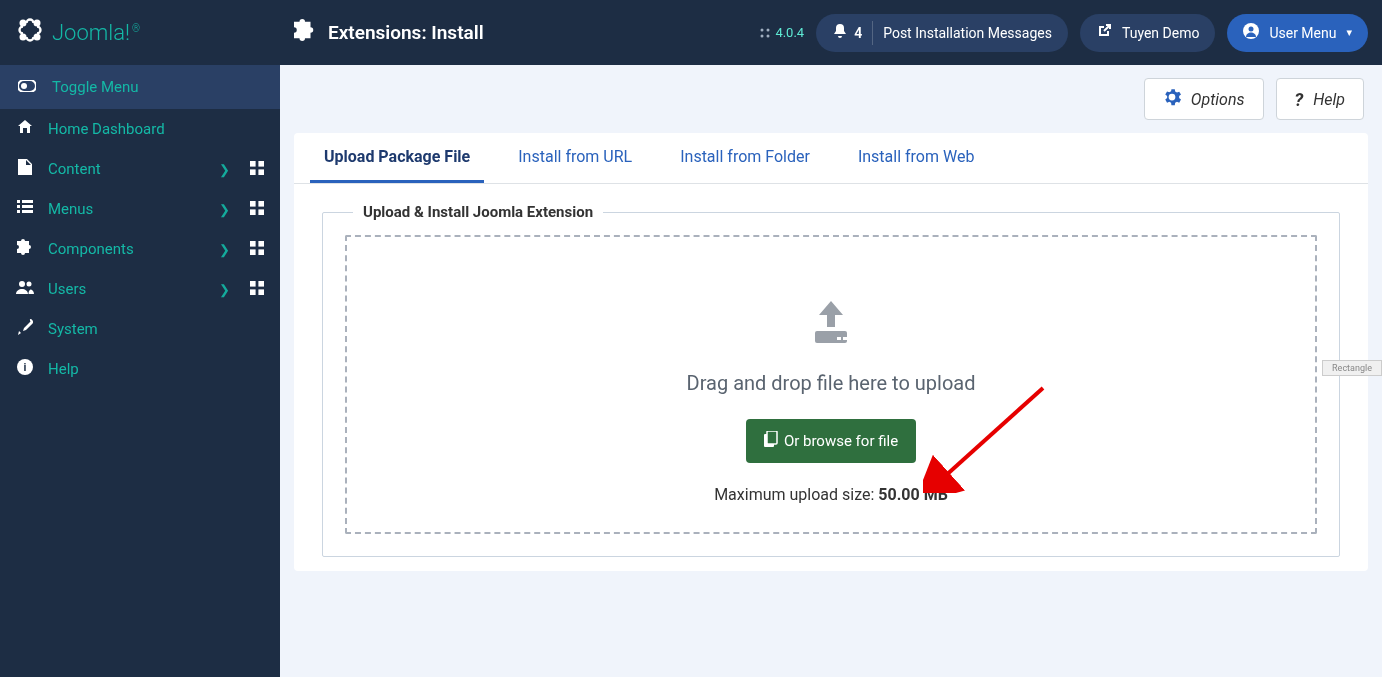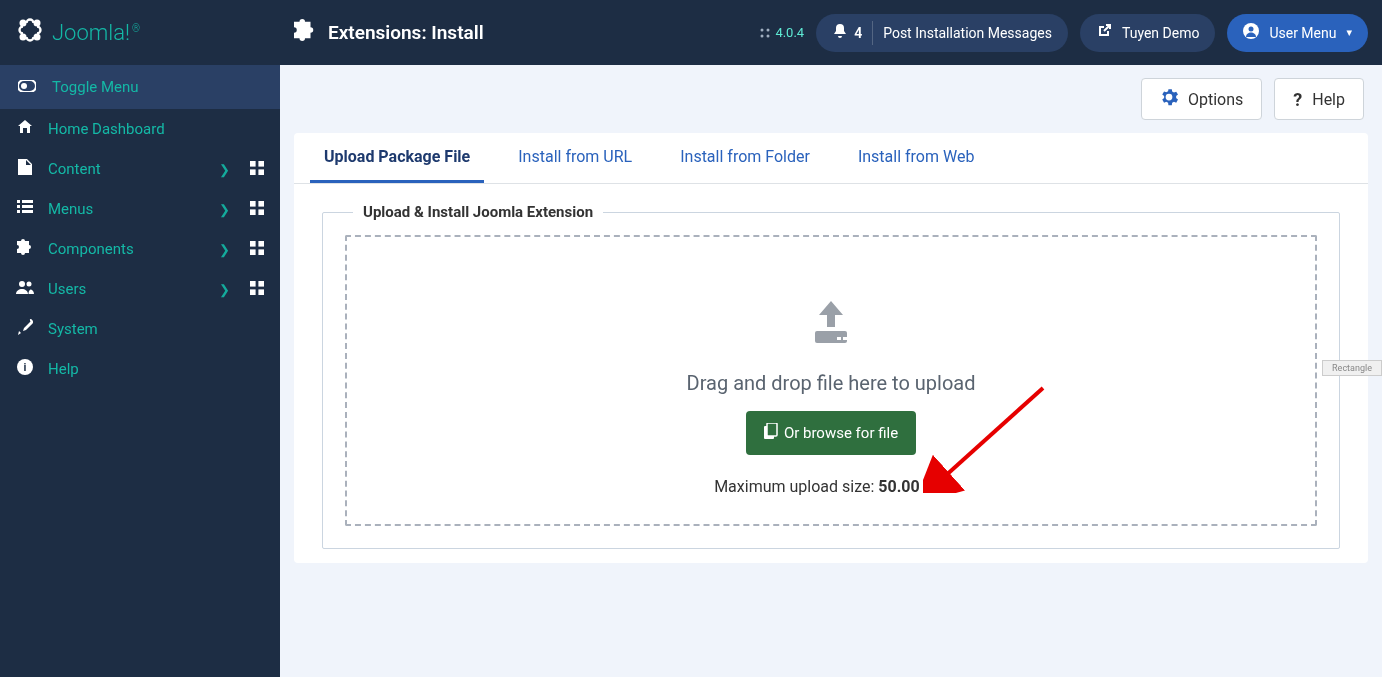--- a/index.html
+++ b/index.html
@@ -26,35 +26,35 @@
 .topbar .title .puzzle { font-size: 20px; }
 .topbar .spacer { flex: 1; }
 .topbar .ver { display: flex; align-items: center; gap: 4px; color: #5eead4; font-size: 13px; }
 .pill { background: #2a4065; border-radius: 20px; height: 38px; display: flex; align-items: center; padding: 0 16px; gap: 10px; font-size: 14px; cursor: pointer; }
 .pill .sep { width: 1px; height: 24px; background: rgba(255,255,255,.2); }
 .pill .bell-badge { display: flex; align-items: center; gap: 6px; font-weight: 600; }
 .pill svg { width: 16px; height: 16px; fill: #fff; }
 
 
 .toolbar { height: 68px; display: flex; align-items: center; justify-content: flex-end; padding: 0 18px; gap: 12px; }
-.tb-btn { background: #fff; border: 1px solid #ced4da; border-radius: 4px; height: 42px; padding: 0 18px; display: flex; align-items: center; gap: 10px; font-size: 16px; color: #333; cursor: pointer; }
+.tb-btn { background: #fff; border: 1px solid #ced4da; border-radius: 4px; height: 42px; padding: 0 18px; display: flex; align-items: center; gap: 10px; font-size: 16px; color: #333; cursor: pointer; font-style: italic; }
 .tb-btn .ic { color: #2a62bc; font-weight: bold; }
 
 
 .card { margin: 0 14px 14px 14px; background: #fff; border-radius: 4px; }
 .tabs { display: flex; border-bottom: 1px solid #dee2e6; padding: 0 16px; }
 .tab { padding: 14px 14px; font-size: 16px; color: #2a62bc; cursor: pointer; margin-right: 20px; }
 .tab.active { color: #1e3a6e; font-weight: 700; border-bottom: 3px solid #2a62bc; }
 
 .fieldset { margin: 28px 28px 14px 28px; border: 1px solid #cbd5e0; border-radius: 2px; padding: 22px; position: relative; }
 .legend { position: absolute; top: -10px; left: 30px; background: #fff; padding: 0 10px; font-weight: 700; font-size: 15px; color: #333; }
 .dropzone { border: 2px dashed #aab1bc; border-radius: 2px; padding: 60px 0 28px 0; text-align: center; }
 .dropzone .up-icon { color: #9aa0a8; margin-bottom: 24px; }
 .dropzone .up-icon svg { width: 48px; height: 50px; fill: #9aa0a8; margin: 0 auto; display: block; }
-.dropzone .dnd-text { font-size: 20px; color: #5a6470; margin-bottom: 16px; }
+.dropzone .dnd-text { font-size: 20px; color: #5a6470; margin-bottom: 24px; }
 .browse-btn { background: #2f6f3e; color: #fff; border: none; border-radius: 4px; padding: 12px 18px; font-size: 15px; cursor: pointer; display: inline-flex; align-items: center; gap: 6px; margin-bottom: 22px; }
 .browse-btn svg { width: 14px; height: 16px; fill: #fff; }
 .max-text { font-size: 16px; color: #333; }
 .max-text b { font-weight: 700; }
 
 
 .arrow-annot { position: absolute; pointer-events: none; }
 
 
 .rect-label { position: absolute; right: 0; top: 360px; width: 60px; height: 16px; background: #f0f0f0; border: 1px solid #ccc; font-size: 9px; color: #888; display: flex; align-items: center; justify-content: center; }

